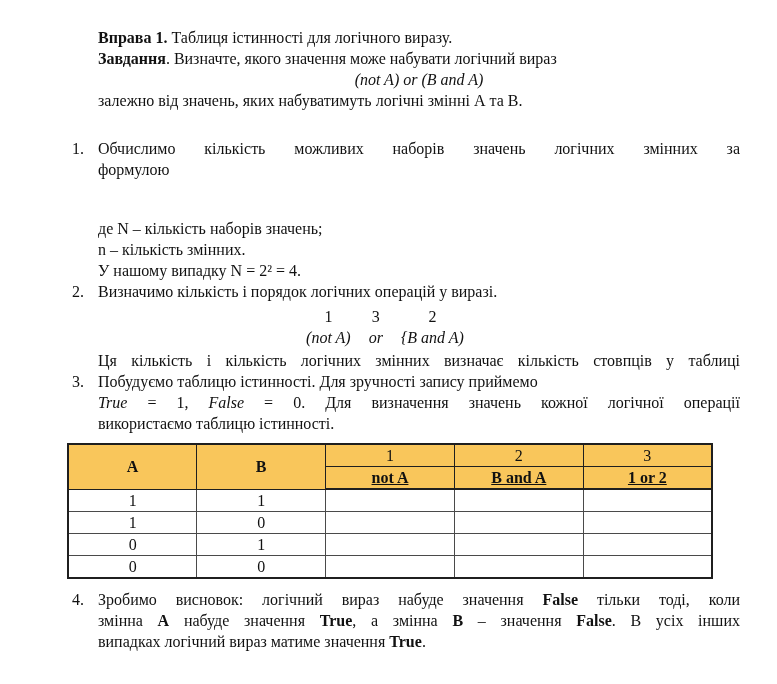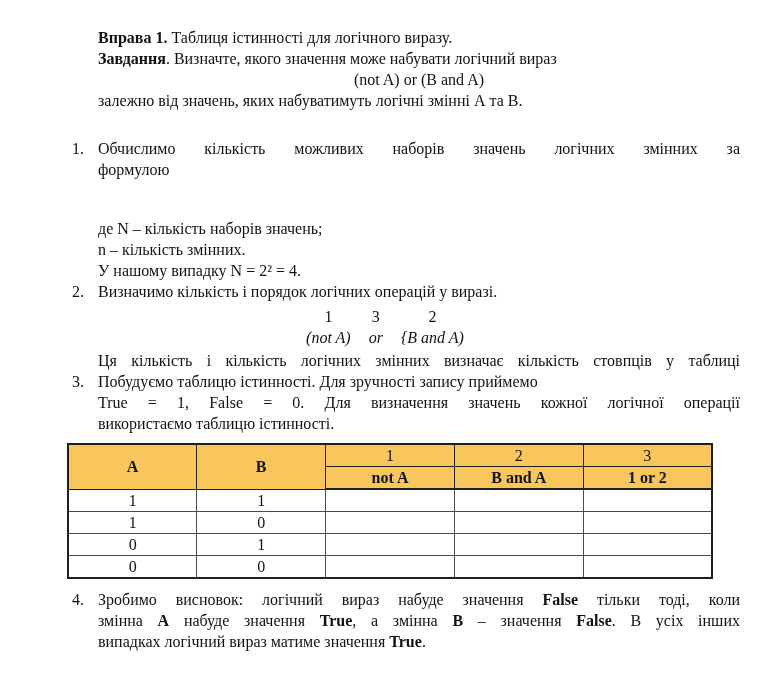--- a/index.html
+++ b/index.html
@@ -10,21 +10,21 @@
     font-family:"Liberation Serif", serif;
     font-size:16px;line-height:21px;color:#111;
     overflow:hidden;
     box-sizing:border-box;
     padding-top:14px;
     margin-top:13px;
   }
   .doc{margin-left:71px;width:669px;}
   .block{margin-left:27px;}
   .b{font-weight:bold;}
-  .i{}
+  .i{font-style:italic;}
   .center{text-align:center;}
   .jl{text-align:justify;text-align-last:justify;}
   .li{position:relative;margin-left:27px;}
   .li .num{position:absolute;left:-26px;top:0;width:24px;}
   .intro{margin-bottom:27px;}
   .formula-gap{height:38px;}
   .op-block{width:fit-content;margin:4px auto 0 auto;transform:translateX(-34px);}
   .op-grid{display:grid;grid-template-columns:auto auto auto;column-gap:18px;}
   .op-grid span{text-align:center;}
   .op-num{font-style:normal;}
@@ -41,21 +41,21 @@
     text-align:center;
     vertical-align:middle;
     height:20px;
     padding:0;
   }
   table.truth tr.hdr td{
     background:var(--hdr,#f9c65b);
     border-color:#1f1f1f;
   }
   table.truth{border:2px solid #1f1f1f;}
-  table.truth tr.hdr2 td{border-bottom:2px solid #1f1f1f;}
+  table.truth tr.hdr2 td{border-bottom:2px solid #1f1f1f;text-decoration:underline;}
   .item4{margin-top:10px;}
 </style>
 </head>
 <body>
 
 <div class="page">
   <div class="doc">
 
     <div class="block intro">
       <div><span class="b">Вправа 1.</span><span> Таблиця істинності для логічного виразу.</span></div>

